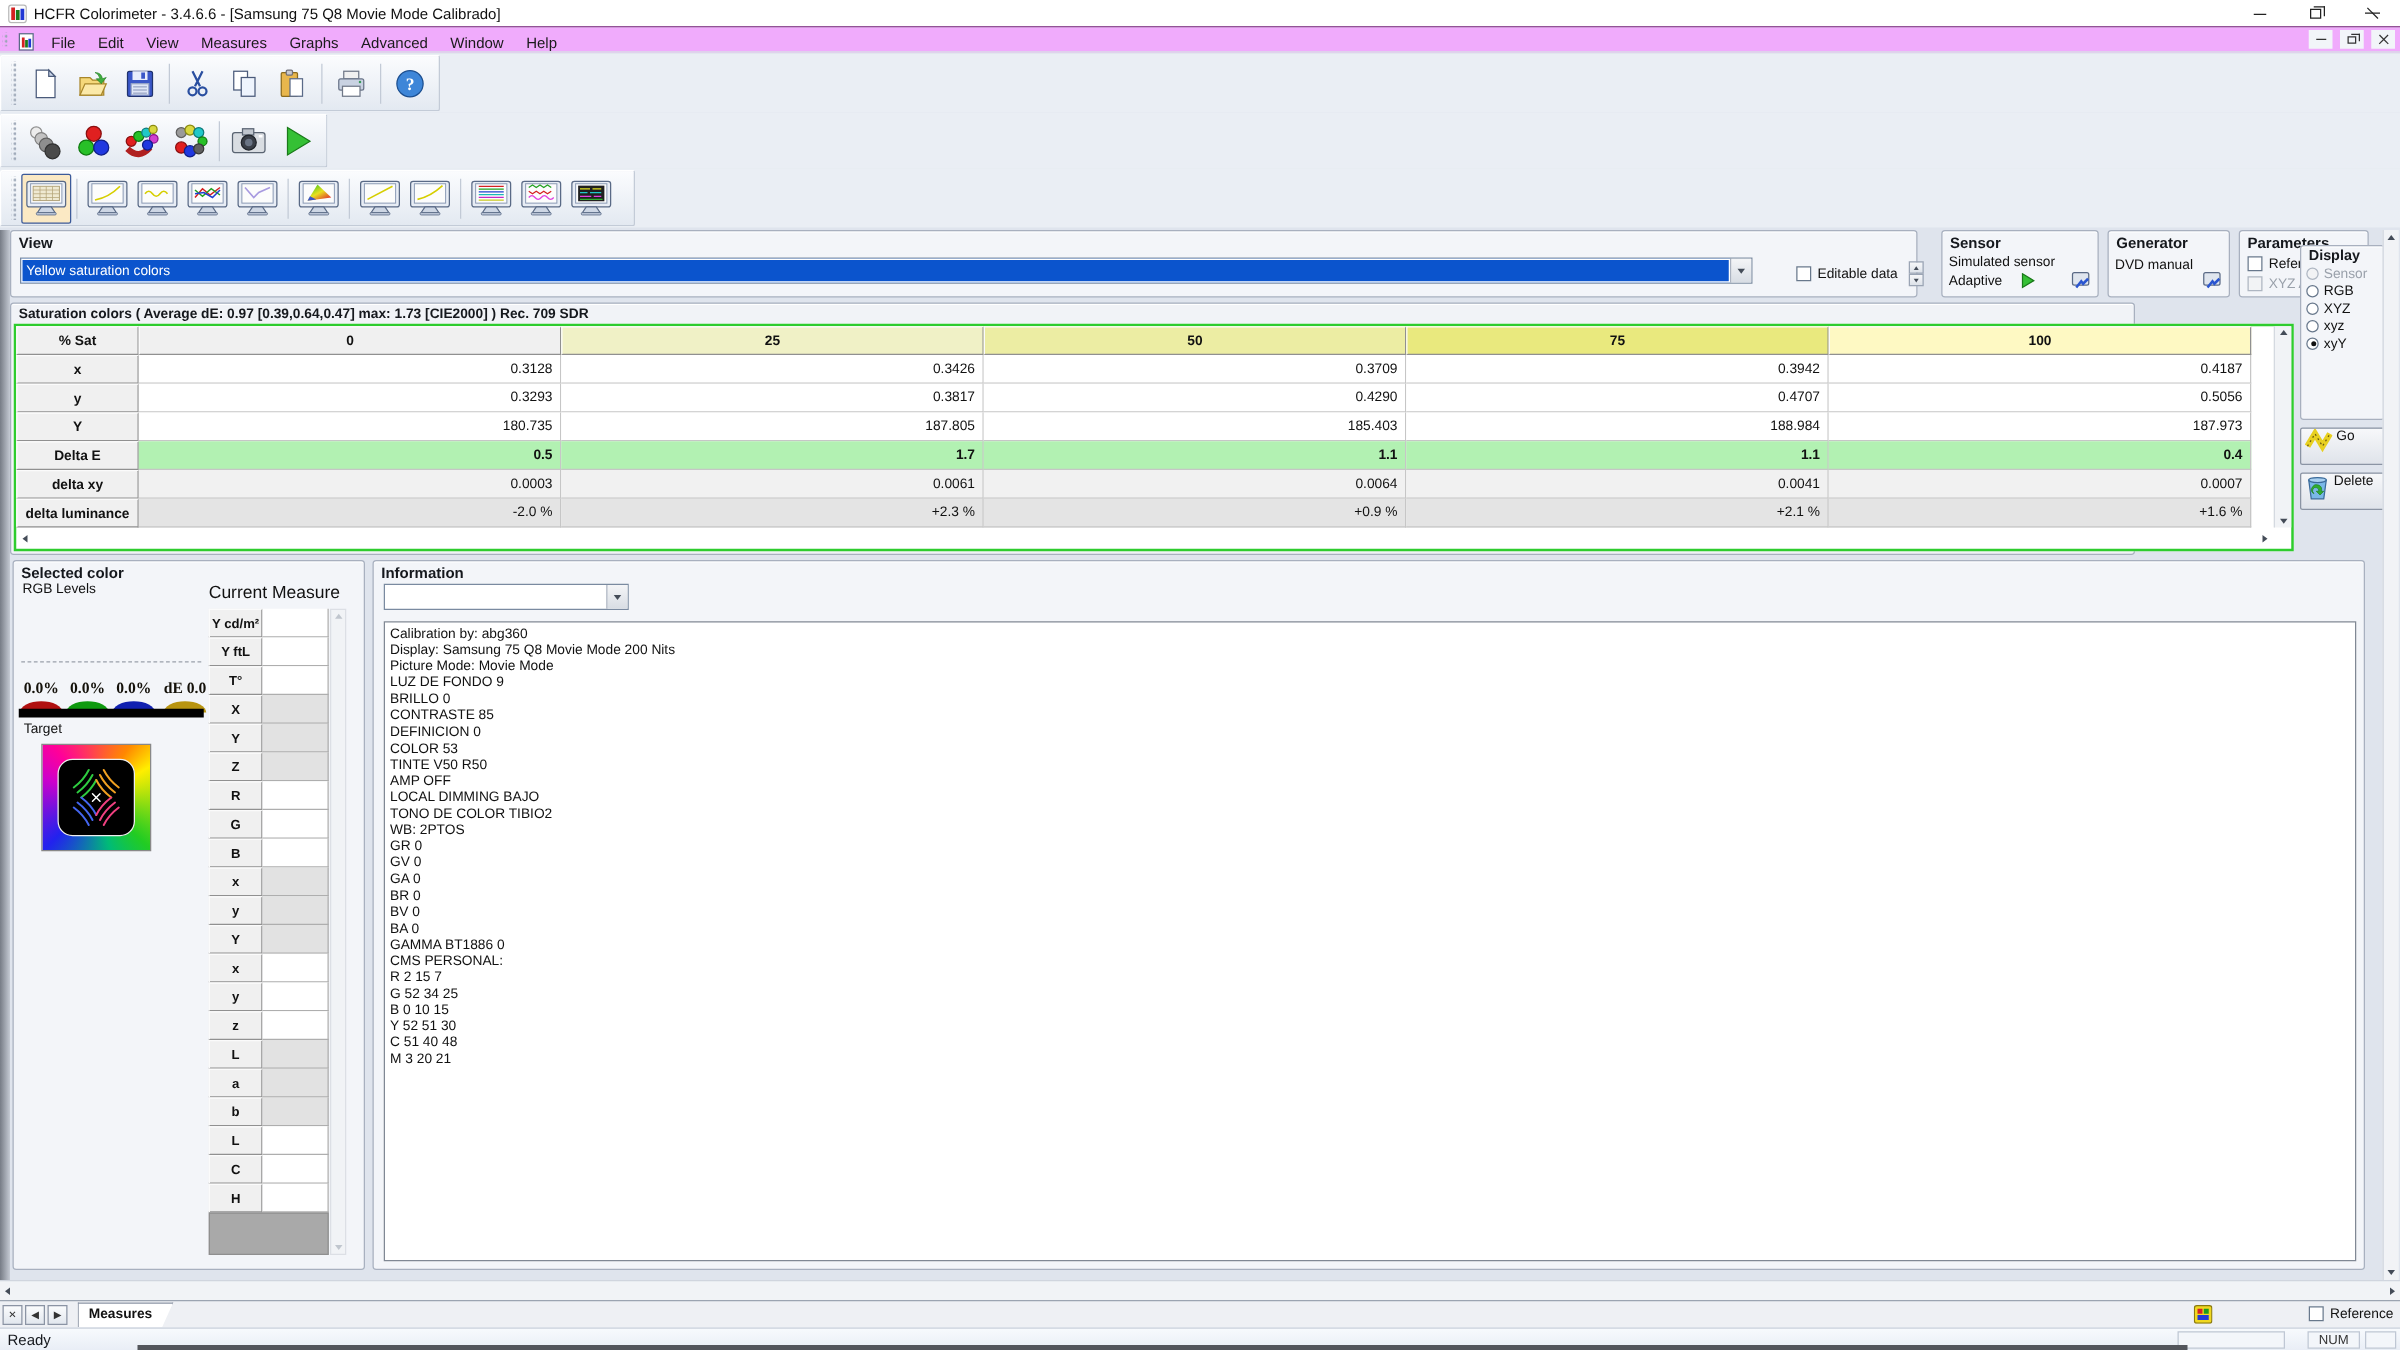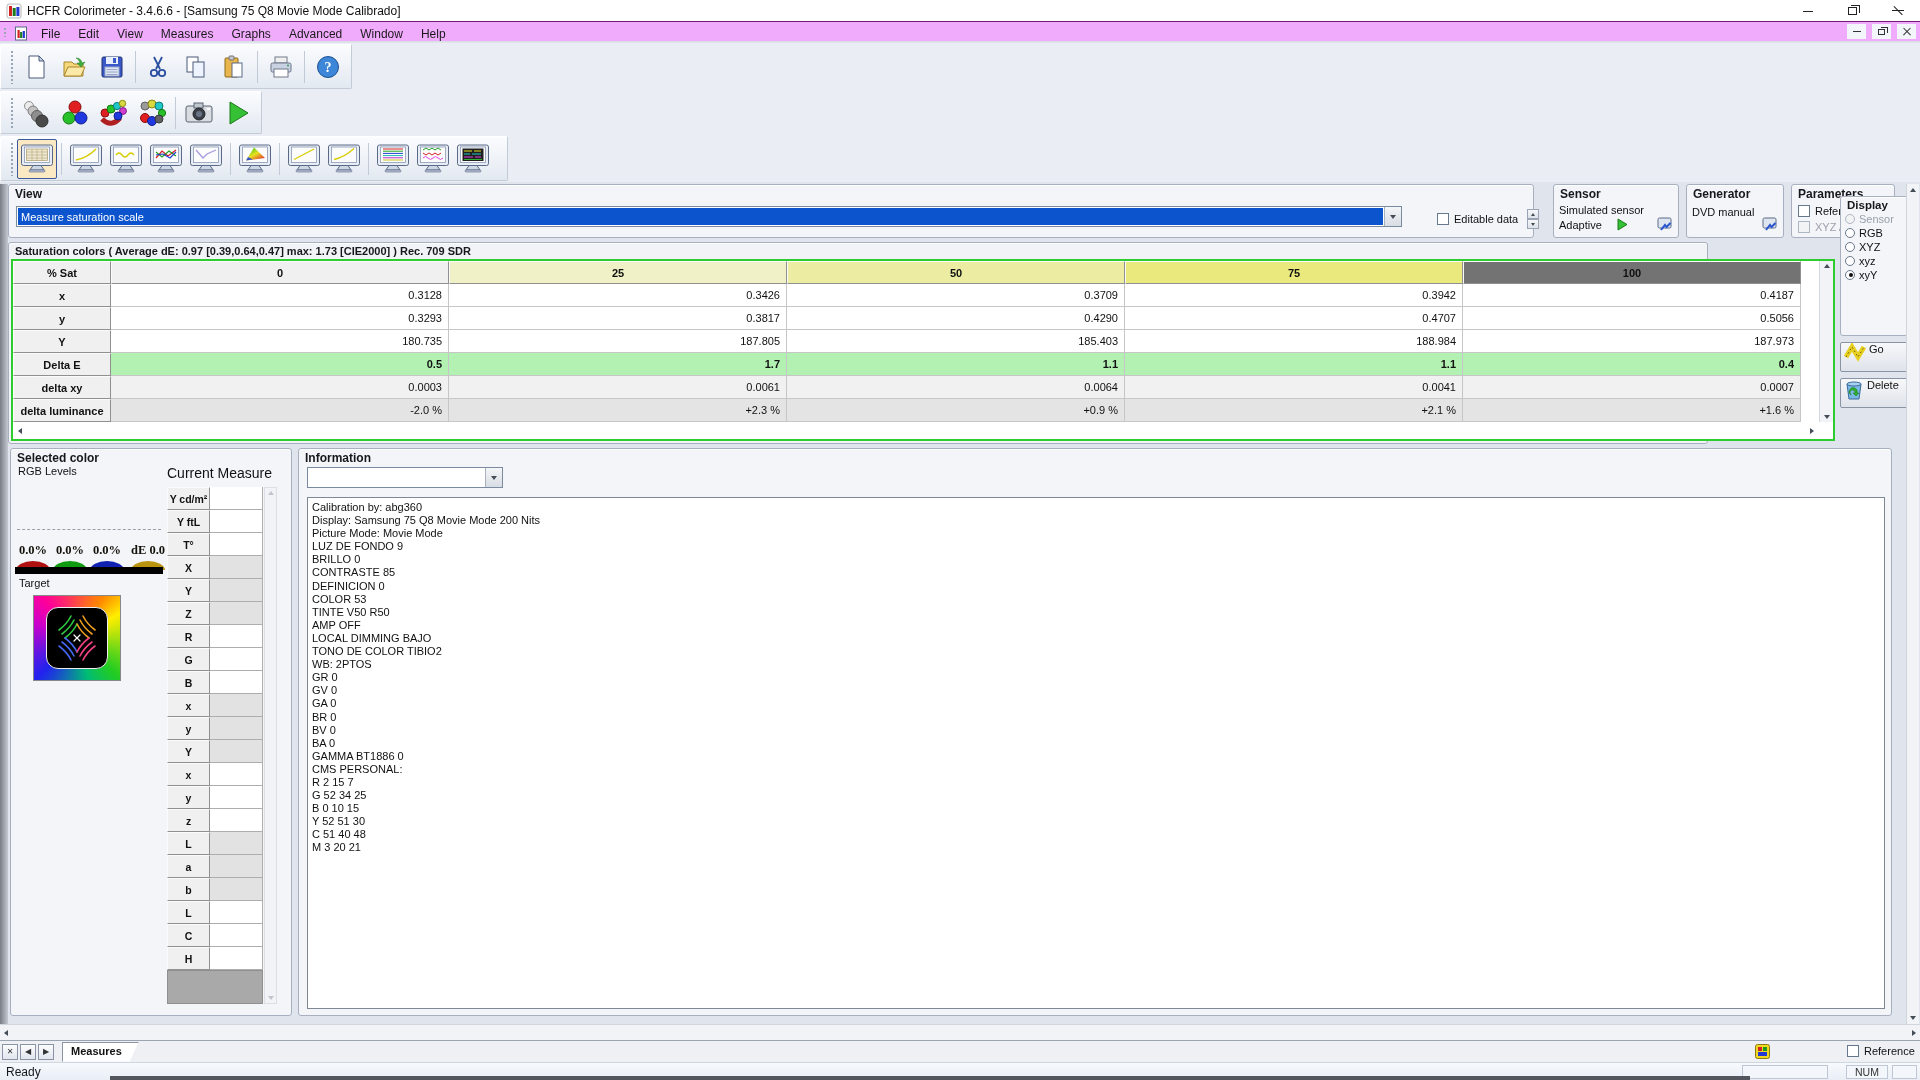--- a/index.html
+++ b/index.html
@@ -449,21 +449,21 @@
           </div>
         </div>
     </div>
   </div>
 
   <div class="left-strip"></div>
 
   <div class="groupbox" style="left:8px;top:184px;width:1526px;height:54px;">
     <div class="gb-title">View</div>
     <div class="combo" style="left:7px;top:21px;width:1386px;">
-      <div class="combo-text">Measure saturation scale</div>
+      <div class="combo-text">Yellow saturation colors</div>
       <div class="combo-btn">
           <div class="tri-down"></div>
         </div>
     </div>
     <div style="position:absolute;left:1428px;top:24px;" class="cb-row">
       <span class="checkbox"></span>
       <span>Editable data</span>
       <span class="spinner">
           <div>
             <span class="tri-up"></span>
@@ -512,21 +512,21 @@
   <div class="groupbox" style="left:8px;top:242px;width:1700px;height:202px;background:#f1f3f7;">
     <div class="gb-title" style="font-size:11px;">Saturation colors ( Average dE: 0.97 [0.39,0.64,0.47] max: 1.73 [CIE2000] ) Rec. 709  SDR</div>
     <div id="sat-green">
       <div id="sat-table">
           <div class="sat-row">
             <div class="sat-cell sat-head sat-label" style="background: rgb(240, 240, 240);">% Sat</div>
             <div class="sat-cell sat-head" style="background: rgb(240, 240, 240);">0</div>
             <div class="sat-cell sat-head" style="background: rgb(240, 241, 198);">25</div>
             <div class="sat-cell sat-head" style="background: rgb(236, 237, 163);">50</div>
             <div class="sat-cell sat-head" style="background: rgb(233, 233, 126);">75</div>
-            <div class="sat-cell sat-head" style="background: #737373;">100</div>
+            <div class="sat-cell sat-head" style="background: #fef9c3;">100</div>
           </div>
           <div class="sat-row">
             <div class="sat-cell sat-label">x</div>
             <div class="sat-cell">0.3128</div>
             <div class="sat-cell">0.3426</div>
             <div class="sat-cell">0.3709</div>
             <div class="sat-cell">0.3942</div>
             <div class="sat-cell">0.4187</div>
           </div>
           <div class="sat-row">

